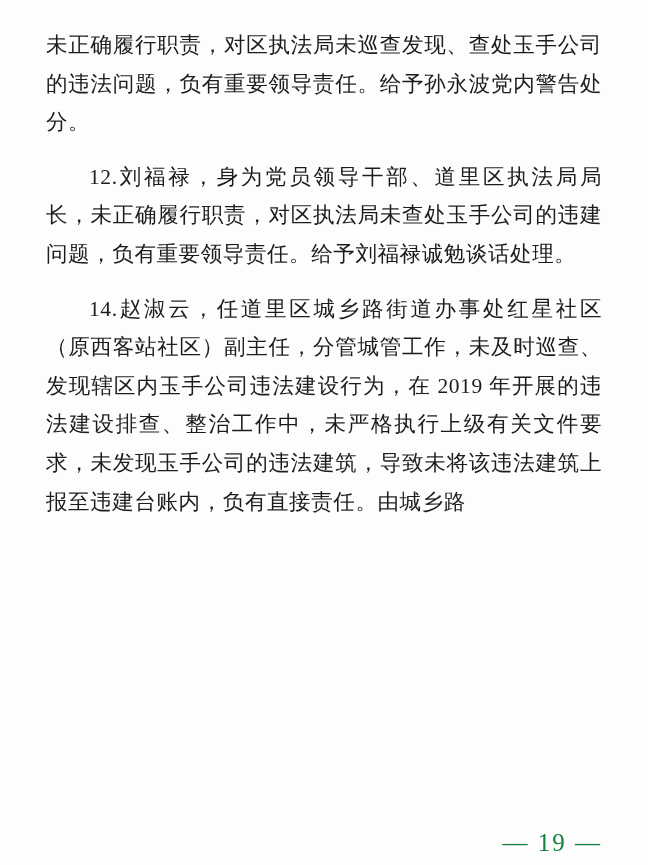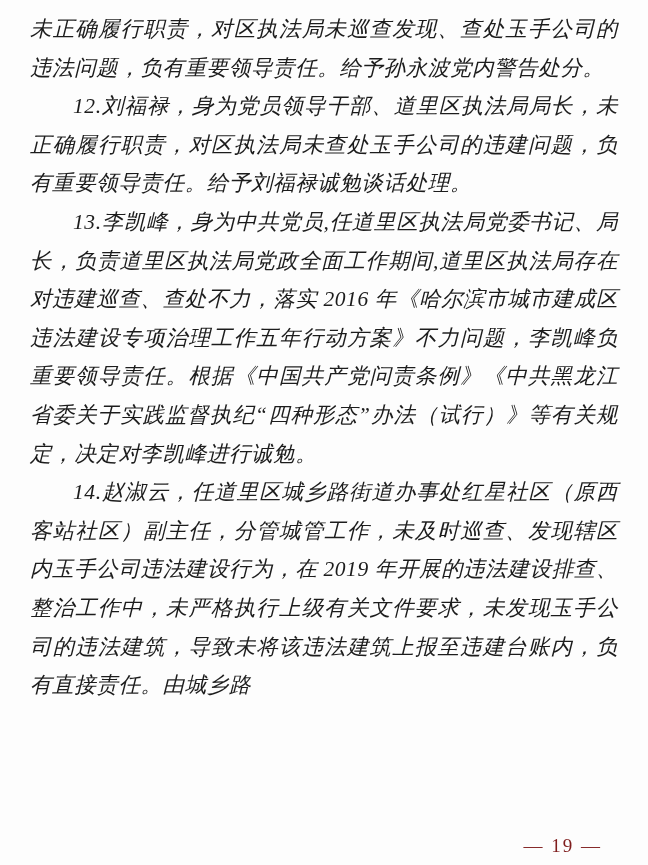--- a/index.html
+++ b/index.html
@@ -17,45 +17,43 @@
     font-family: "Liberation Serif", "DejaVu Serif", serif;
     color: #1c1c1c;
   }
   .content {
     position: absolute;
     top: 10px;
     left: 30px;
     right: 30px;
   }
   .para {
-    margin: 0;
+    margin: 16px;
     font-size: 21.5px;
     line-height: 38.6px;
     text-align: justify;
     text-justify: inter-ideograph;
     letter-spacing: 0.6px;
     word-break: break-all;
-    font-style: italic;
   }
   .para.indent {
     text-indent: 2em;
   }
   .page-footer {
     position: absolute;
     right: 46px;
     bottom: 8px;
-    font-size: 19px;
+    font-size: 25px;
     letter-spacing: 2px;
-    color: #7f1d1d;
+    color: #15803d;
   }
 </style>
 </head>
 <body>
 
 <div class="page">
   <div class="content">
     <p class="para">未正确履行职责，对区执法局未巡查发现、查处玉手公司的违法问题，负有重要领导责任。给予孙永波党内警告处分。</p>
     <p class="para indent">12.刘福禄，身为党员领导干部、道里区执法局局长，未正确履行职责，对区执法局未查处玉手公司的违建问题，负有重要领导责任。给予刘福禄诚勉谈话处理。</p>
-    <p class="para indent">13.李凯峰，身为中共党员,任道里区执法局党委书记、局长，负责道里区执法局党政全面工作期间,道里区执法局存在对违建巡查、查处不力，落实 2016 年《哈尔滨市城市建成区违法建设专项治理工作五年行动方案》不力问题，李凯峰负重要领导责任。根据《中国共产党问责条例》《中共黑龙江省委关于实践监督执纪“四种形态”办法（试行）》等有关规定，决定对李凯峰进行诚勉。</p>
     <p class="para indent">14.赵淑云，任道里区城乡路街道办事处红星社区（原西客站社区）副主任，分管城管工作，未及时巡查、发现辖区内玉手公司违法建设行为，在 2019 年开展的违法建设排查、整治工作中，未严格执行上级有关文件要求，未发现玉手公司的违法建筑，导致未将该违法建筑上报至违建台账内，负有直接责任。由城乡路</p>
   </div>
   <div class="page-footer">— 19 —</div>
 </div>
 
 </body></html>

